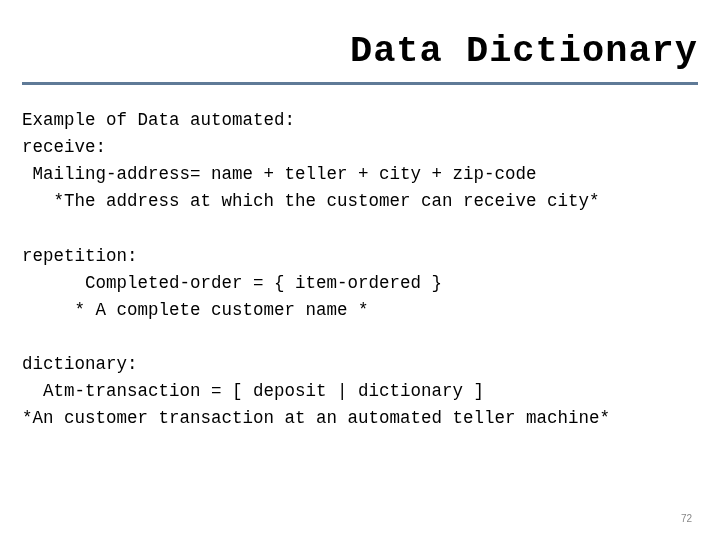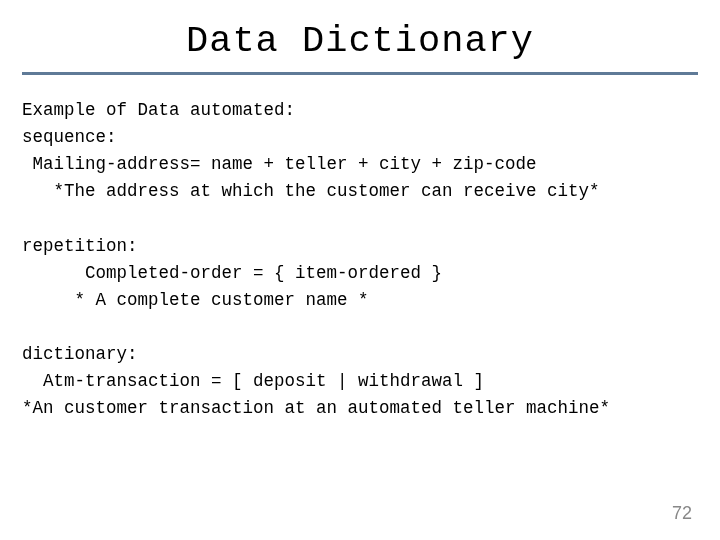--- a/index.html
+++ b/index.html
@@ -5,60 +5,60 @@
     * { margin: 0; padding: 0; box-sizing: border-box; }
     body {
       width: 720px;
       height: 540px;
       background: #fff;
       font-family: "Courier New", Courier, monospace;
       position: relative;
       padding: 20px 22px 0 22px;
     }
     .title {
-      text-align: center;
+      text-align: right;
       font-size: 37px;
       letter-spacing: 1px;
-      font-weight: normal;
-      margin-top: 0;
+      font-weight: bold;
+      margin-top: 10px;
       margin-bottom: 10px;
       color: #000;
     }
     .rule {
       border: none;
       border-top: 3px solid #5f7a97;
       margin-bottom: 22px;
     }
     .body-text {
       font-size: 17.5px;
       line-height: 1.55;
       white-space: pre;
       color: #000;
     }
     .page-number {
       position: absolute;
       bottom: 16px;
       right: 28px;
-      font-size: 18px;
+      font-size: 10px;
       color: #888;
       font-family: Arial, sans-serif;
     }
   </style>
 </head>
 <body>
 
 <h1 class="title">Data Dictionary</h1>
 <hr class="rule">
 
 <div class="body-text"><span>Example of Data automated:</span>
-<span>sequence:</span>
+<span>receive:</span>
 <span> Mailing-address= name + teller + city + zip-code</span>
 <span>   *The address at which the customer can receive city*</span>
 <span></span>
 <span>repetition:</span>
 <span>      Completed-order = { item-ordered }</span>
 <span>     * A complete customer name *</span>
 <span></span>
 <span>dictionary:</span>
-<span>  Atm-transaction = [ deposit | withdrawal ]</span>
+<span>  Atm-transaction = [ deposit | dictionary ]</span>
 <span>*An customer transaction at an automated teller machine*</span></div>
 
 <div class="page-number">72</div>
 
 </body></html>

